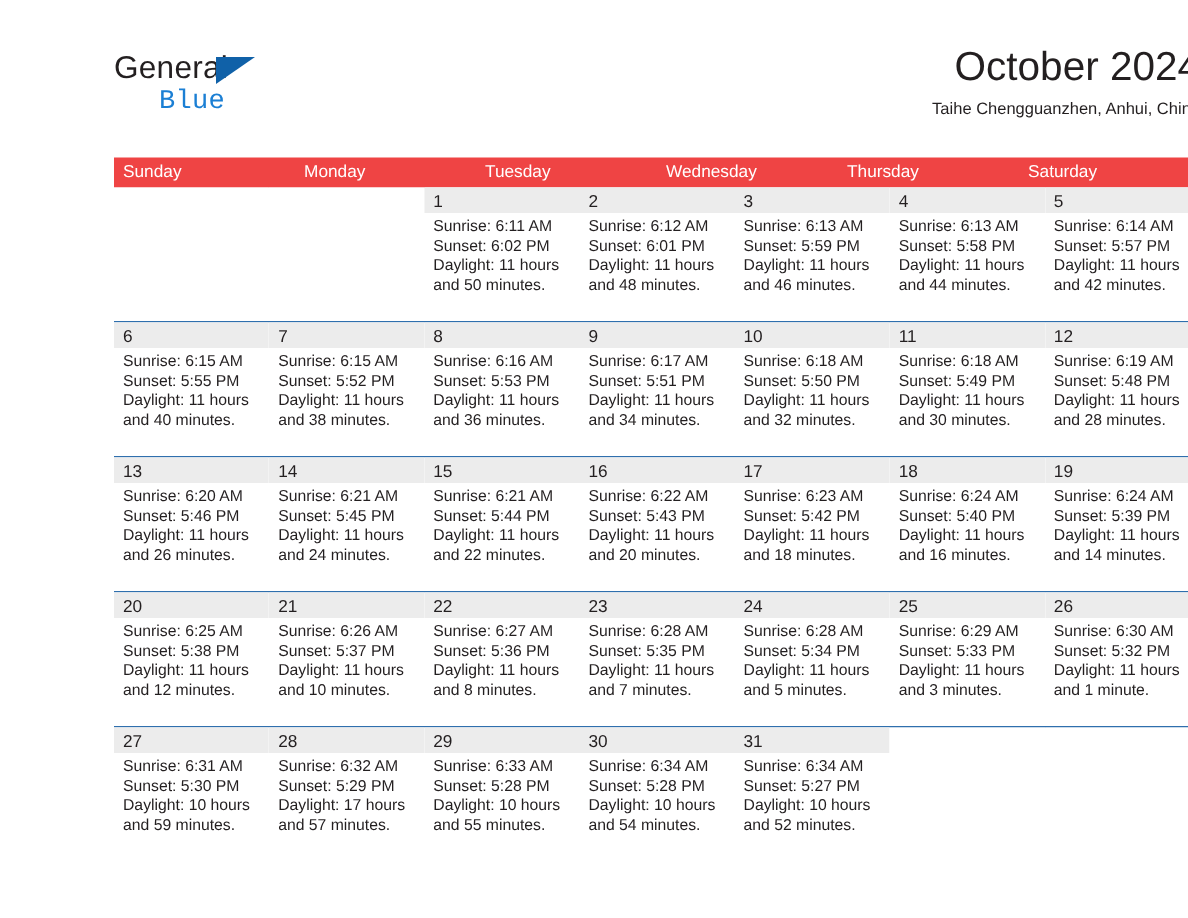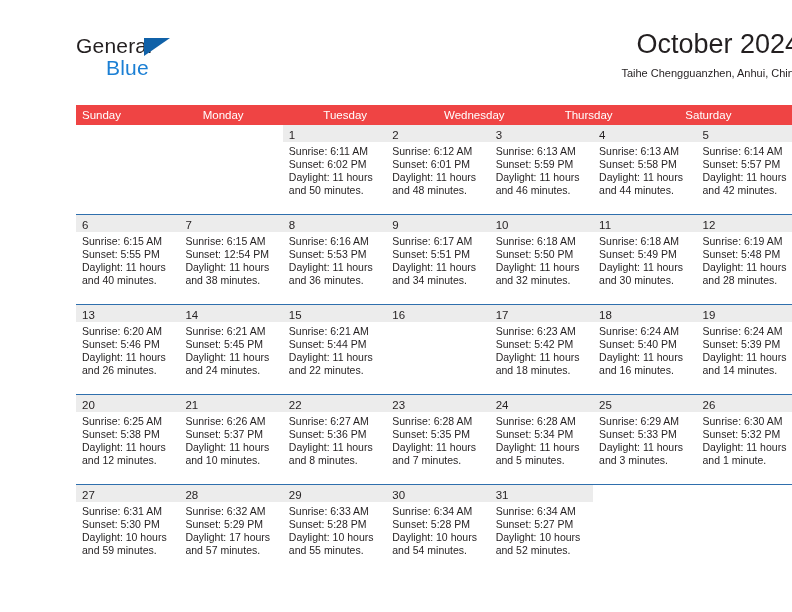--- a/index.html
+++ b/index.html
@@ -52,24 +52,25 @@
     top: 4px;
     width: 0;
     height: 0;
     border-left: 26px solid #1061a8;
     border-bottom: 18px solid transparent;
   }
   .brand-blue {
     position: absolute;
     left: 30px;
     top: 22px;
-    font-size: 21px;
+    font-size: 18px;
     letter-spacing: 0.2px;
     color: #1b7fd4;
     line-height: 24px;
+    font-family: Liberation Mono, monospace;
   }
   .title-block {
     position: absolute;
     right: 0;
     top: 0;
     text-align: right;
   }
   .cal-title {
     font-size: 27px;
     color: #231f20;
@@ -233,21 +234,21 @@
               <div class="day-info">
                 <div>Sunrise: 6:15 AM</div>
                 <div>Sunset: 5:55 PM</div>
                 <div class="daylight">Daylight: 11 hours and 40 minutes.</div>
               </div>
             </div>
             <div class="day-cell filled">
               <div class="daynum-band"><span class="daynum">7</span></div>
               <div class="day-info">
                 <div>Sunrise: 6:15 AM</div>
-                <div>Sunset: 12:54 PM</div>
+                <div>Sunset: 5:52 PM</div>
                 <div class="daylight">Daylight: 11 hours and 38 minutes.</div>
               </div>
             </div>
             <div class="day-cell filled">
               <div class="daynum-band"><span class="daynum">8</span></div>
               <div class="day-info">
                 <div>Sunrise: 6:16 AM</div>
                 <div>Sunset: 5:53 PM</div>
                 <div class="daylight">Daylight: 11 hours and 36 minutes.</div>
               </div>
@@ -307,20 +308,25 @@
             <div class="day-cell filled">
               <div class="daynum-band"><span class="daynum">15</span></div>
               <div class="day-info">
                 <div>Sunrise: 6:21 AM</div>
                 <div>Sunset: 5:44 PM</div>
                 <div class="daylight">Daylight: 11 hours and 22 minutes.</div>
               </div>
             </div>
             <div class="day-cell filled">
               <div class="daynum-band"><span class="daynum">16</span></div>
+              <div class="day-info">
+                <div>Sunrise: 6:22 AM</div>
+                <div>Sunset: 5:43 PM</div>
+                <div class="daylight">Daylight: 11 hours and 20 minutes.</div>
+              </div>
             </div>
             <div class="day-cell filled">
               <div class="daynum-band"><span class="daynum">17</span></div>
               <div class="day-info">
                 <div>Sunrise: 6:23 AM</div>
                 <div>Sunset: 5:42 PM</div>
                 <div class="daylight">Daylight: 11 hours and 18 minutes.</div>
               </div>
             </div>
             <div class="day-cell filled">

